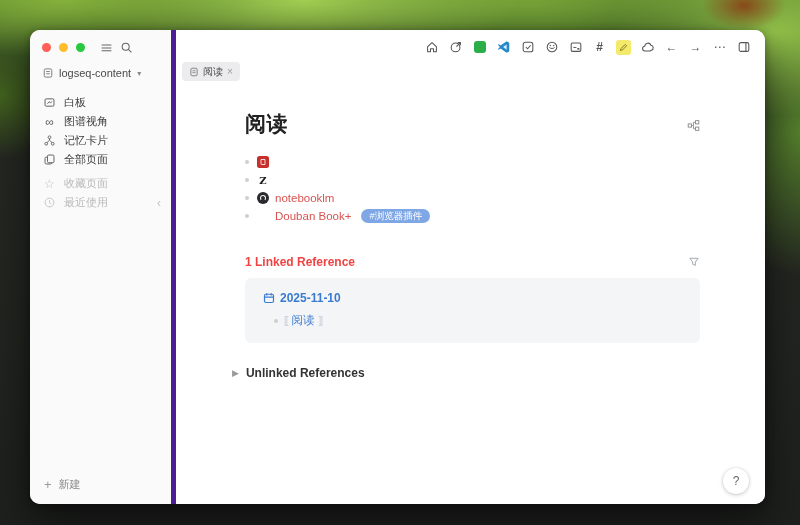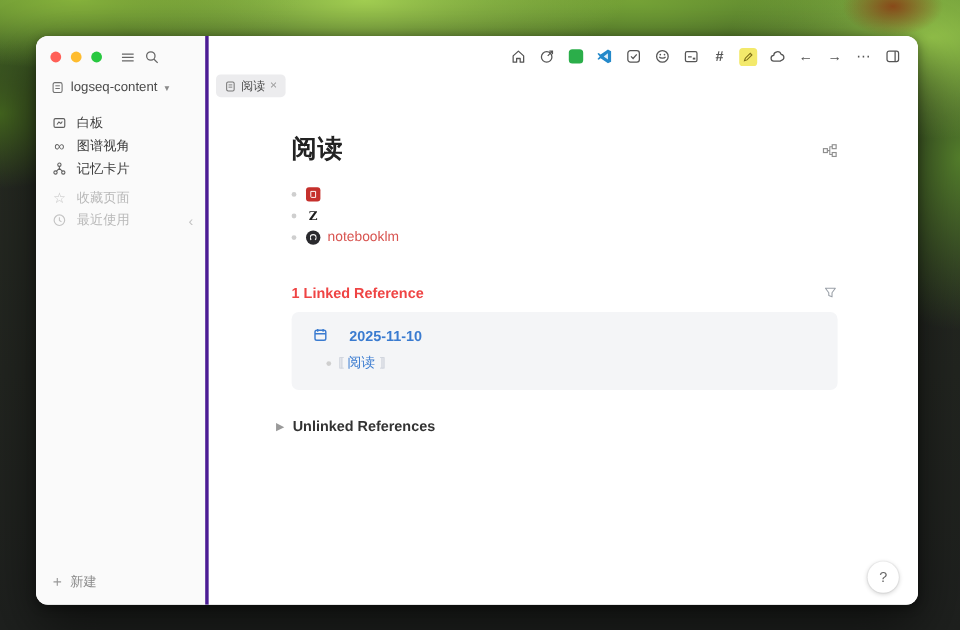--- a/index.html
+++ b/index.html
@@ -16,21 +16,21 @@
       radial-gradient(160px 200px at 100% 25%, #55802c, rgba(85,128,44,0) 72%),
       radial-gradient(120px 90px at 0% 18%, #44661f, rgba(68,102,31,0) 70%),
       linear-gradient(180deg, #59822e 0px, #3a5722 42px, #262a22 95px, #1e201e 100%);
   }
   .window{
     position:absolute;left:30px;top:30px;width:735px;height:474px;
     background:#fff;border-radius:10px;overflow:hidden;display:flex;
     box-shadow:0 18px 45px rgba(0,0,0,.55),0 2px 8px rgba(0,0,0,.35);
   }
   
-  .sidebar{width:141px;min-width:141px;background:#fafafa;border-right:3px solid #4c1d95;display:flex;flex-direction:column;}
+  .sidebar{width:141px;min-width:141px;background:#fafafa;border-right:5px solid #4c1d95;display:flex;flex-direction:column;}
   .traffic-row{display:flex;align-items:center;padding:11px 10px 4px 12px;}
   .dot{width:9px;height:9px;border-radius:50%;margin-right:8px;}
   .dot.red{background:#ff5f57}.dot.yellow{background:#febc2e}.dot.green{background:#28c840}
   .win-icon{margin-left:7px;display:flex;color:#666;}
   .graph-row{display:flex;align-items:center;gap:5px;padding:9px 12px 0 12px;font-size:11px;color:#4a4a4a;cursor:default;}
   .caret{font-size:8px;color:#8a8a8a;margin-left:1px;}
   .nav{margin-top:14px;}
   .nav-item{display:flex;align-items:center;gap:8px;height:19px;padding:0 10px 0 13px;font-size:11px;color:#3c3c3c;}
   .nav-item .lbl{flex:1;}
   .nav-item.muted{color:#b9b9b9;}
@@ -65,21 +65,21 @@
   .fav-nb::after{content:"";position:absolute;left:3px;top:3px;width:6px;height:6px;border-radius:50%;border:1.2px solid #f5f5f5;border-bottom-color:transparent;box-sizing:border-box;}
   .fav-db{display:grid;grid-template-columns:6px 6px;grid-template-rows:6px 6px;border-radius:2px;}
   .fav-db i:nth-child(1){background:#3d7a3a;}.fav-db i:nth-child(2){background:#c23a33;}
   .fav-db i:nth-child(3){background:#d7a32e;}.fav-db i:nth-child(4){background:#27442b;}
   .b-link{font-size:11.5px;color:#d85450;}
   .tag-pill{background:#7fa7e6;color:#fff;font-size:9.5px;padding:2px 8px;border-radius:9px;margin-left:4px;line-height:1.1;}
   .refs-header-row{display:flex;justify-content:space-between;align-items:center;width:455px;margin-top:30px;}
   .refs-header{font-size:12px;font-weight:700;color:#ef4444;}
   .funnel{color:#9aa0a8;}
   .ref-card{width:455px;background:#f4f5f7;border-radius:6px;margin-top:9px;padding:13px 0 15px 18px;box-sizing:border-box;}
-  .ref-date-row{display:flex;gap:18px;font-size:12px;font-weight:600;}
+  .ref-date-row{display:flex;align-items:center;gap:5px;font-size:12px;font-weight:600;}
   .ref-date{color:#3a7bd0;}
   .ref-sub{display:flex;align-items:center;gap:4px;margin:8px 0 0 11px;font-size:11.5px;}
   .ref-sub .b-dot{width:4px;height:4px;}
   .bracket{color:#c9ced8;font-size:10px;letter-spacing:-1px;}
   .ref-link{color:#3a7bd0;}
   .unlinked-row{display:flex;align-items:center;gap:7px;margin-top:23px;margin-left:-13px;}
   .collapse-arrow{color:#9a9a9a;font-size:9px;line-height:1;}
   .unlinked-label{font-size:12px;font-weight:700;color:#333;}
   .help-btn{position:absolute;right:16px;bottom:10px;width:26px;height:26px;border-radius:50%;background:#fff;
     box-shadow:0 1px 4px rgba(0,0,0,.2),0 0 0 1px rgba(0,0,0,.04);display:flex;align-items:center;justify-content:center;
@@ -132,20 +132,27 @@
       </div>
       <div class="nav-item">
         <svg width="13" height="13" viewBox="0 0 16 16">
             <circle cx="8" cy="4" r="1.7" fill="none" stroke="currentColor" stroke-width="1.1"></circle>
             <circle cx="4" cy="12" r="1.7" fill="none" stroke="currentColor" stroke-width="1.1"></circle>
             <circle cx="12" cy="12" r="1.7" fill="none" stroke="currentColor" stroke-width="1.1"></circle>
             <path d="M8 5.7v2M8 7.7l-3 2.8M8 7.7l3 2.8" stroke="currentColor" stroke-width="1.1" fill="none"></path>
           </svg>
         <span class="lbl">记忆卡片</span>
       </div>
+      <div class="nav-item">
+        <svg width="13" height="13" viewBox="0 0 16 16">
+            <rect x="5.5" y="2.5" width="8" height="9.5" rx="1.5" fill="none" stroke="currentColor" stroke-width="1.2"></rect>
+            <path d="M5.5 5H4.2A1.7 1.7 0 002.5 6.7v5.1a1.7 1.7 0 001.7 1.7h5.1a1.7 1.7 0 001.7-1.7" fill="none" stroke="currentColor" stroke-width="1.2"></path>
+          </svg>
+        <span class="lbl">全部页面</span>
+      </div>
       <div class="group2">
         <div class="nav-item muted">
           <span class="glyph-icon">☆</span>
           <span class="lbl">收藏页面</span>
         </div>
         <div class="nav-item muted">
           <svg width="13" height="13" viewBox="0 0 16 16">
               <circle cx="8" cy="8" r="5.4" fill="none" stroke="currentColor" stroke-width="1.2"></circle>
               <path d="M8 5v3.2l2.1 1.4" fill="none" stroke="currentColor" stroke-width="1.1"></path>
             </svg>
@@ -266,20 +273,31 @@
           <span class="b-dot"></span>
           <span class="favicon">
               <span class="fav-z">Z</span>
             </span>
         </div>
         <div class="b-row">
           <span class="b-dot"></span>
           <span class="favicon fav-nb"></span>
           <a class="b-link">notebooklm</a>
         </div>
+        <div class="b-row">
+          <span class="b-dot"></span>
+          <span class="favicon fav-db">
+              <i></i>
+              <i></i>
+              <i></i>
+              <i></i>
+            </span>
+          <a class="b-link">Douban Book+</a>
+          <span class="tag-pill">#浏览器插件</span>
+        </div>
       </div>
 
       <div class="refs-header-row">
         <span class="refs-header">1 Linked Reference</span>
         <span class="funnel">
           <svg width="12" height="12" viewBox="0 0 16 16">
               <path d="M2.5 3h11L9.8 8v4.5l-3.6-1.5V8z" fill="none" stroke="currentColor" stroke-width="1.2" stroke-linejoin="round"></path>
             </svg>
         </span>
       </div>

